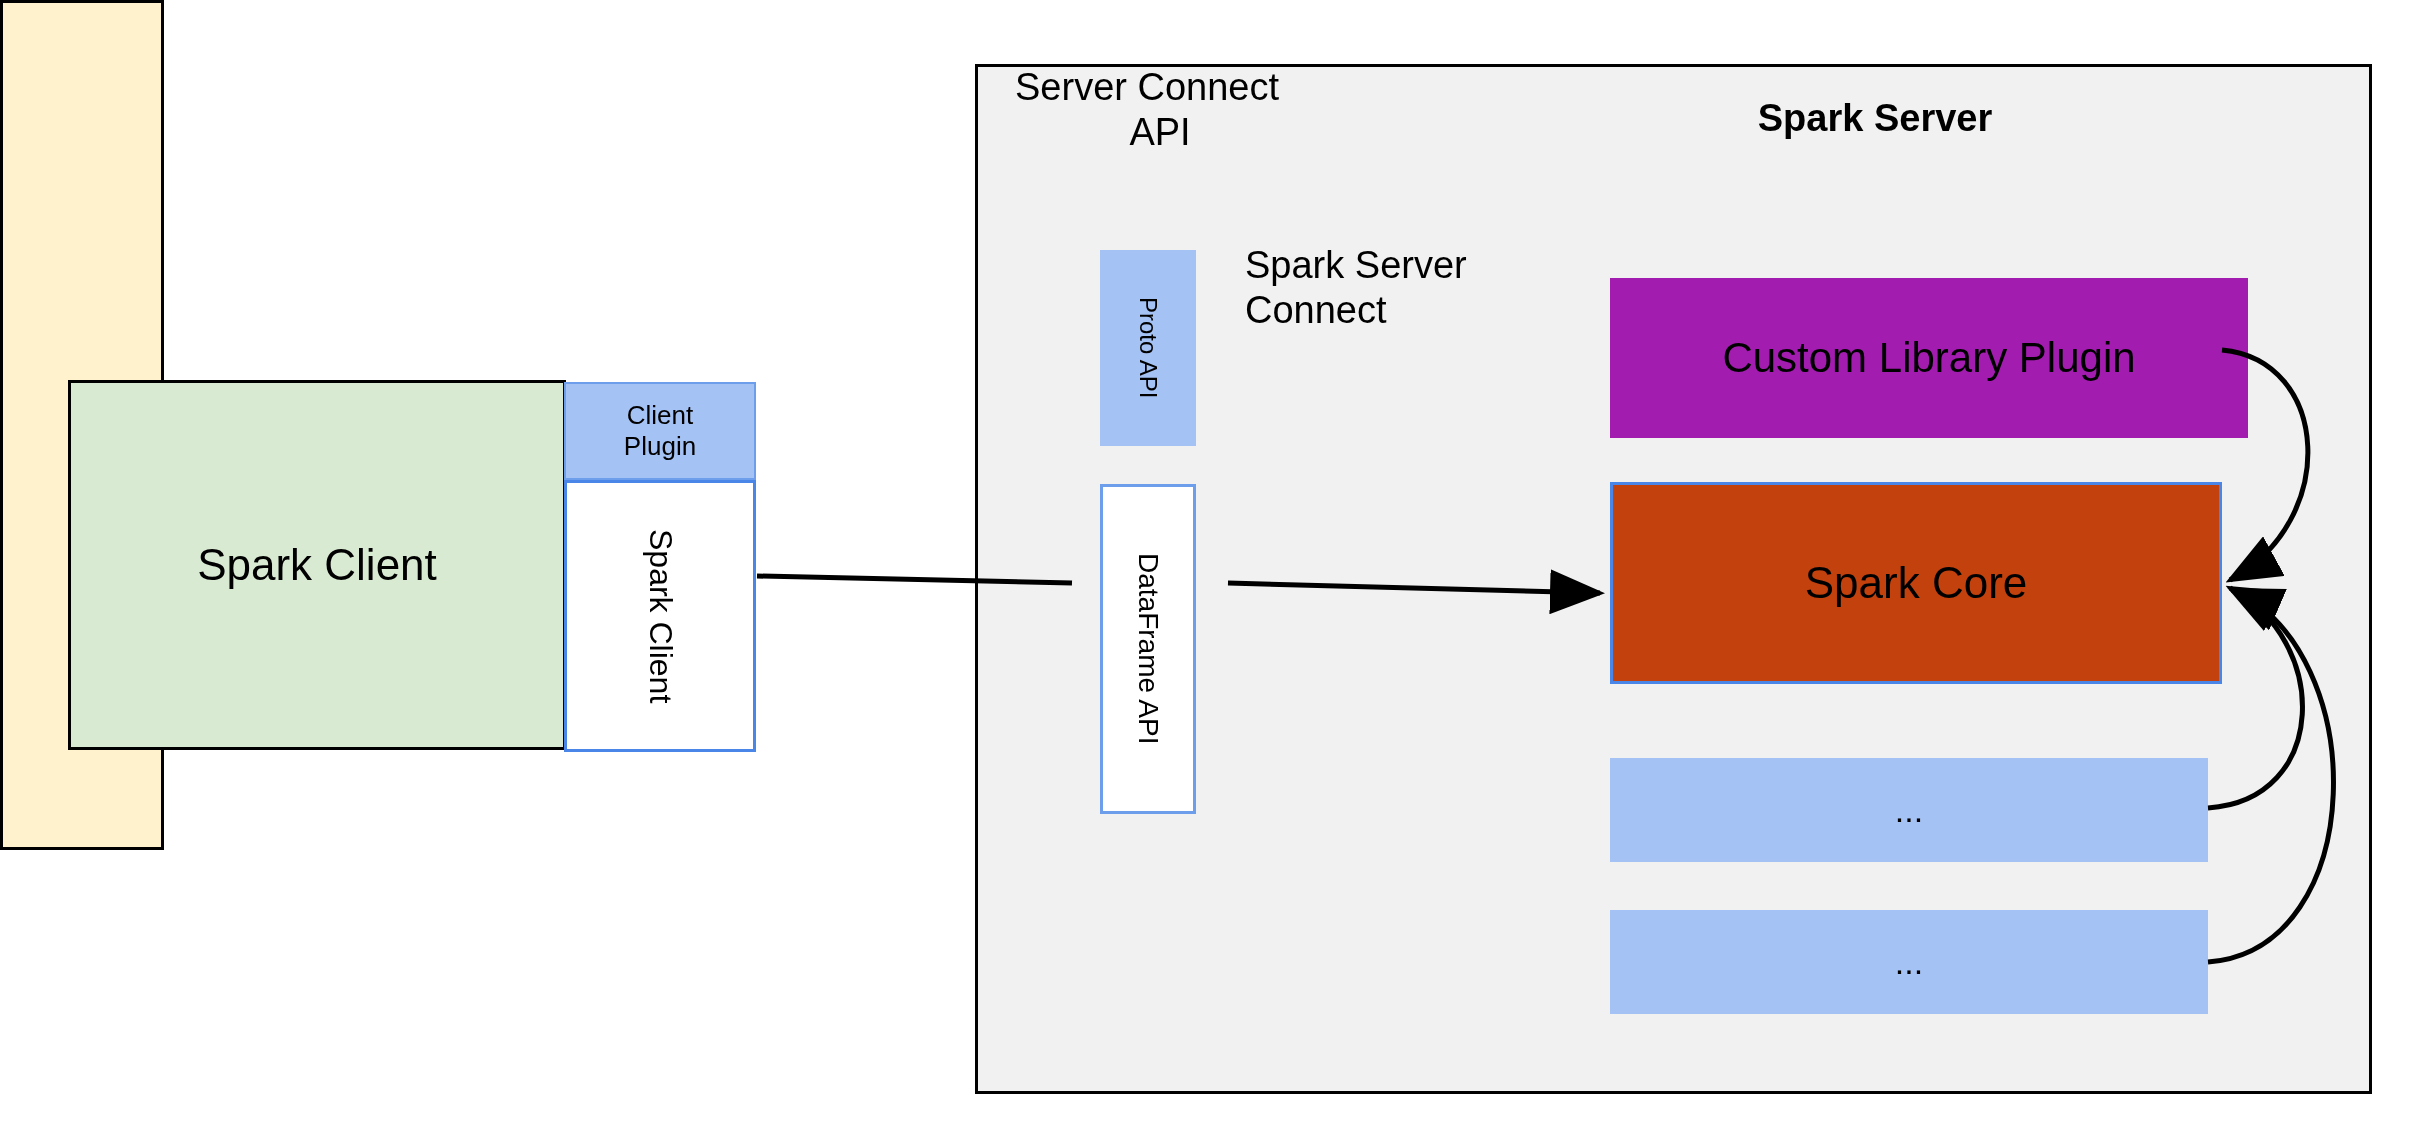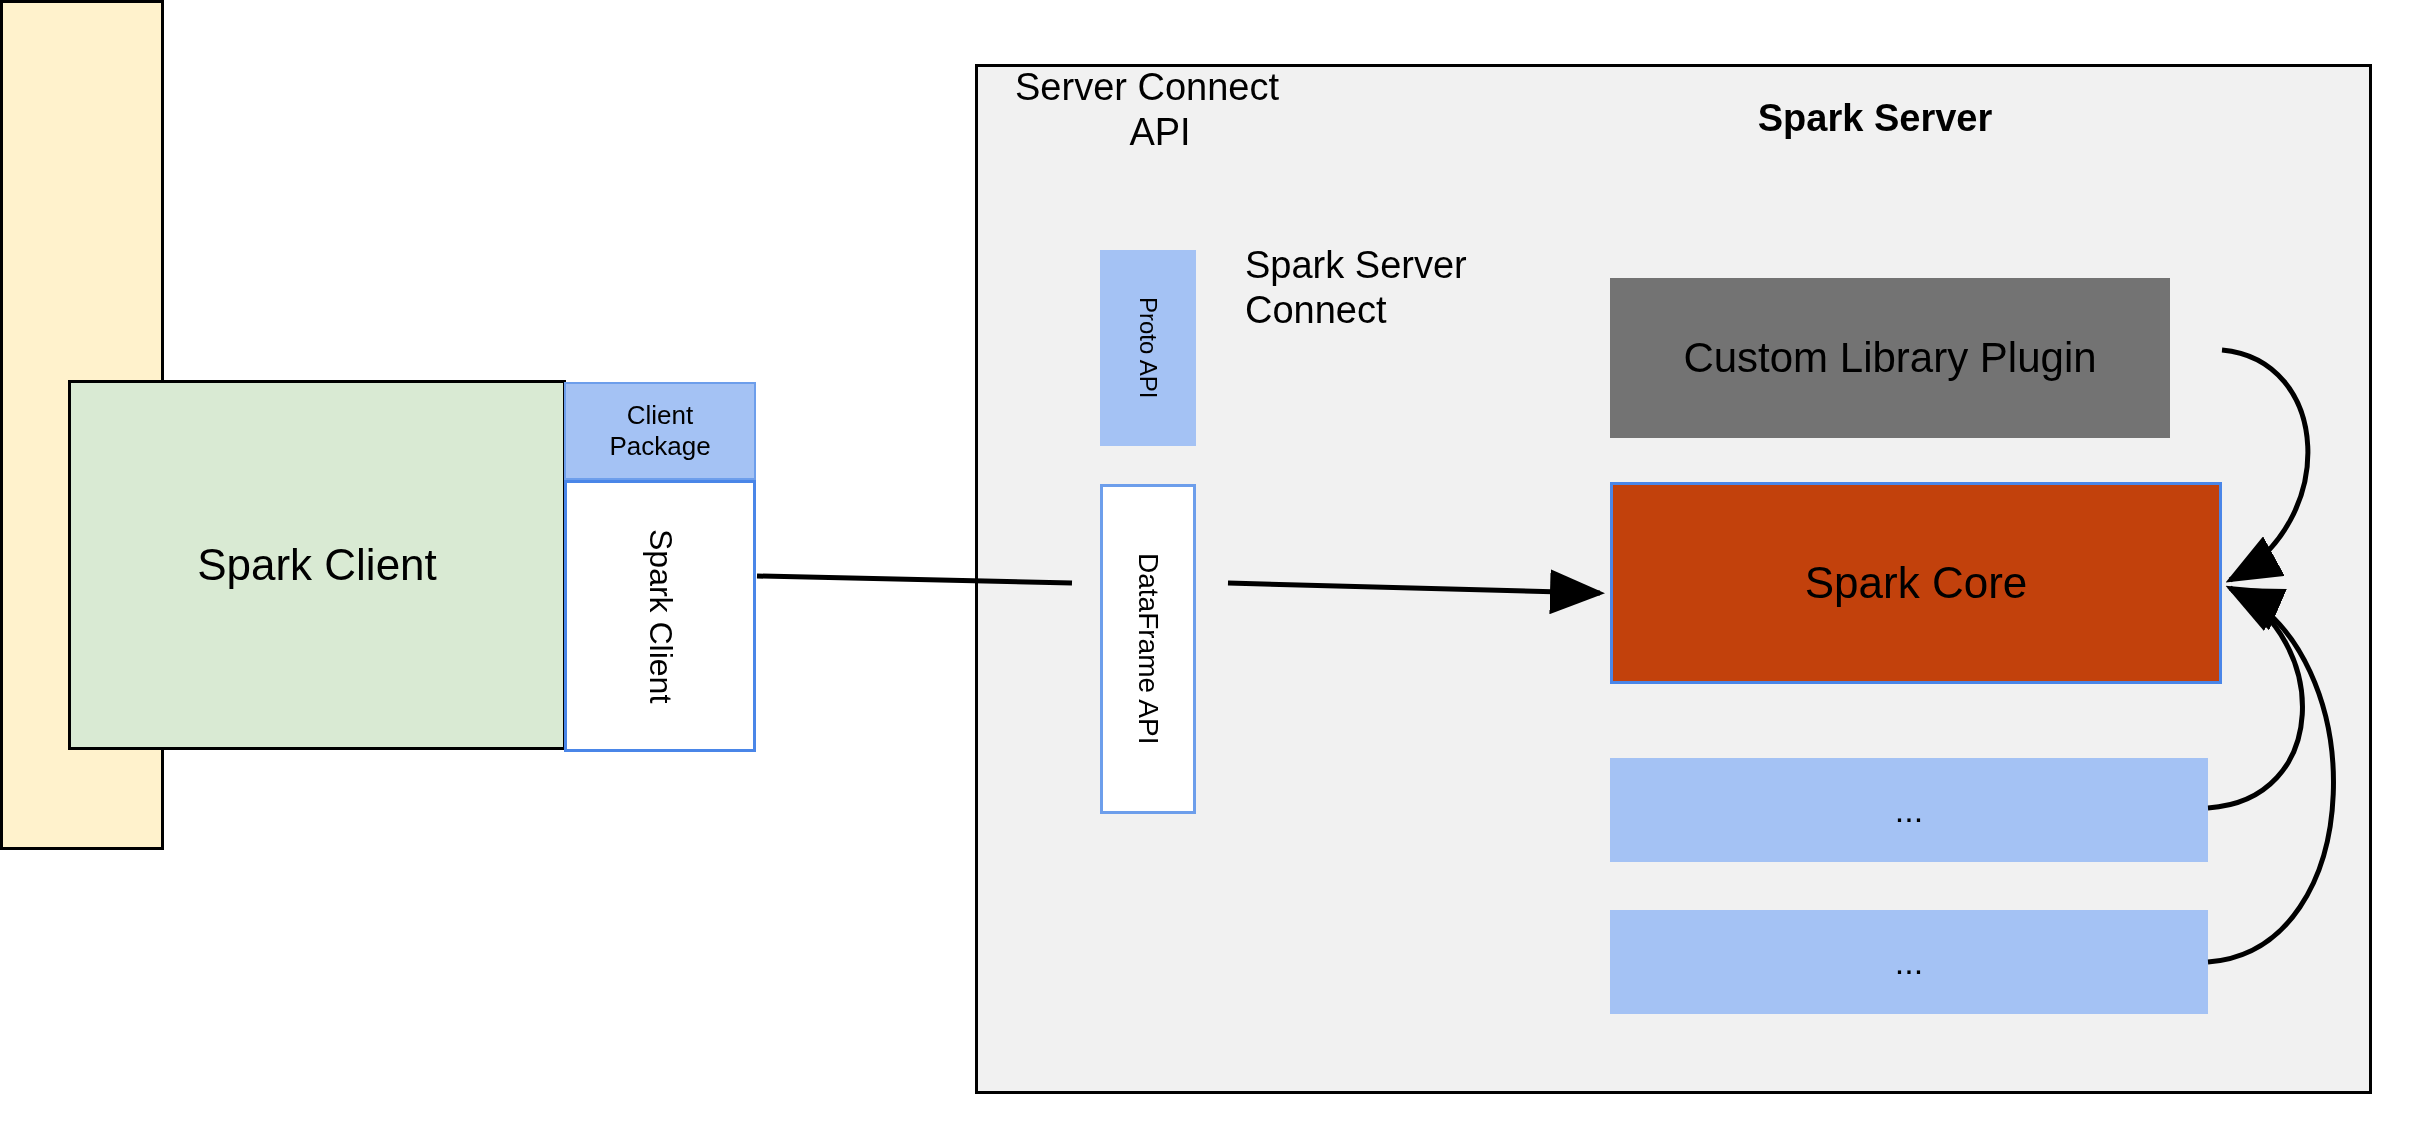--- a/index.html
+++ b/index.html
@@ -132,23 +132,23 @@
   .vtext {
     writing-mode: vertical-rl;
     text-orientation: mixed;
     white-space: nowrap;
   }
 
   
   #custom-library-plugin {
     left: 1610px;
     top: 278px;
-    width: 560px;
+    width: 638px;
     height: 160px;
-    background: #737373;
+    background: #a21caf;
     font-size: 42px;
   }
   #spark-core {
     left: 1610px;
     top: 482px;
     width: 612px;
     height: 202px;
     background: #c2410c;
     border: 3px solid #4a86e8;
     font-size: 44px;
@@ -226,21 +226,21 @@
 
   <div class="box" id="client-app">
     <div>
       <div>Spark Client</div>
     </div>
   </div>
 
   <div class="box" id="client-package">
     <div>
       <div>Client</div>
-      <div>Package</div>
+      <div>Plugin</div>
     </div>
   </div>
 
   <div class="box" id="spark-client">
     <span class="vtext">Spark Client</span>
   </div>
 
   <svg id="edges" viewBox="0 0 2435 1135">
     <defs>
       <marker id="arrowhead" markerWidth="11" markerHeight="9" refX="10" refY="4.5" orient="auto" markerUnits="strokeWidth">

